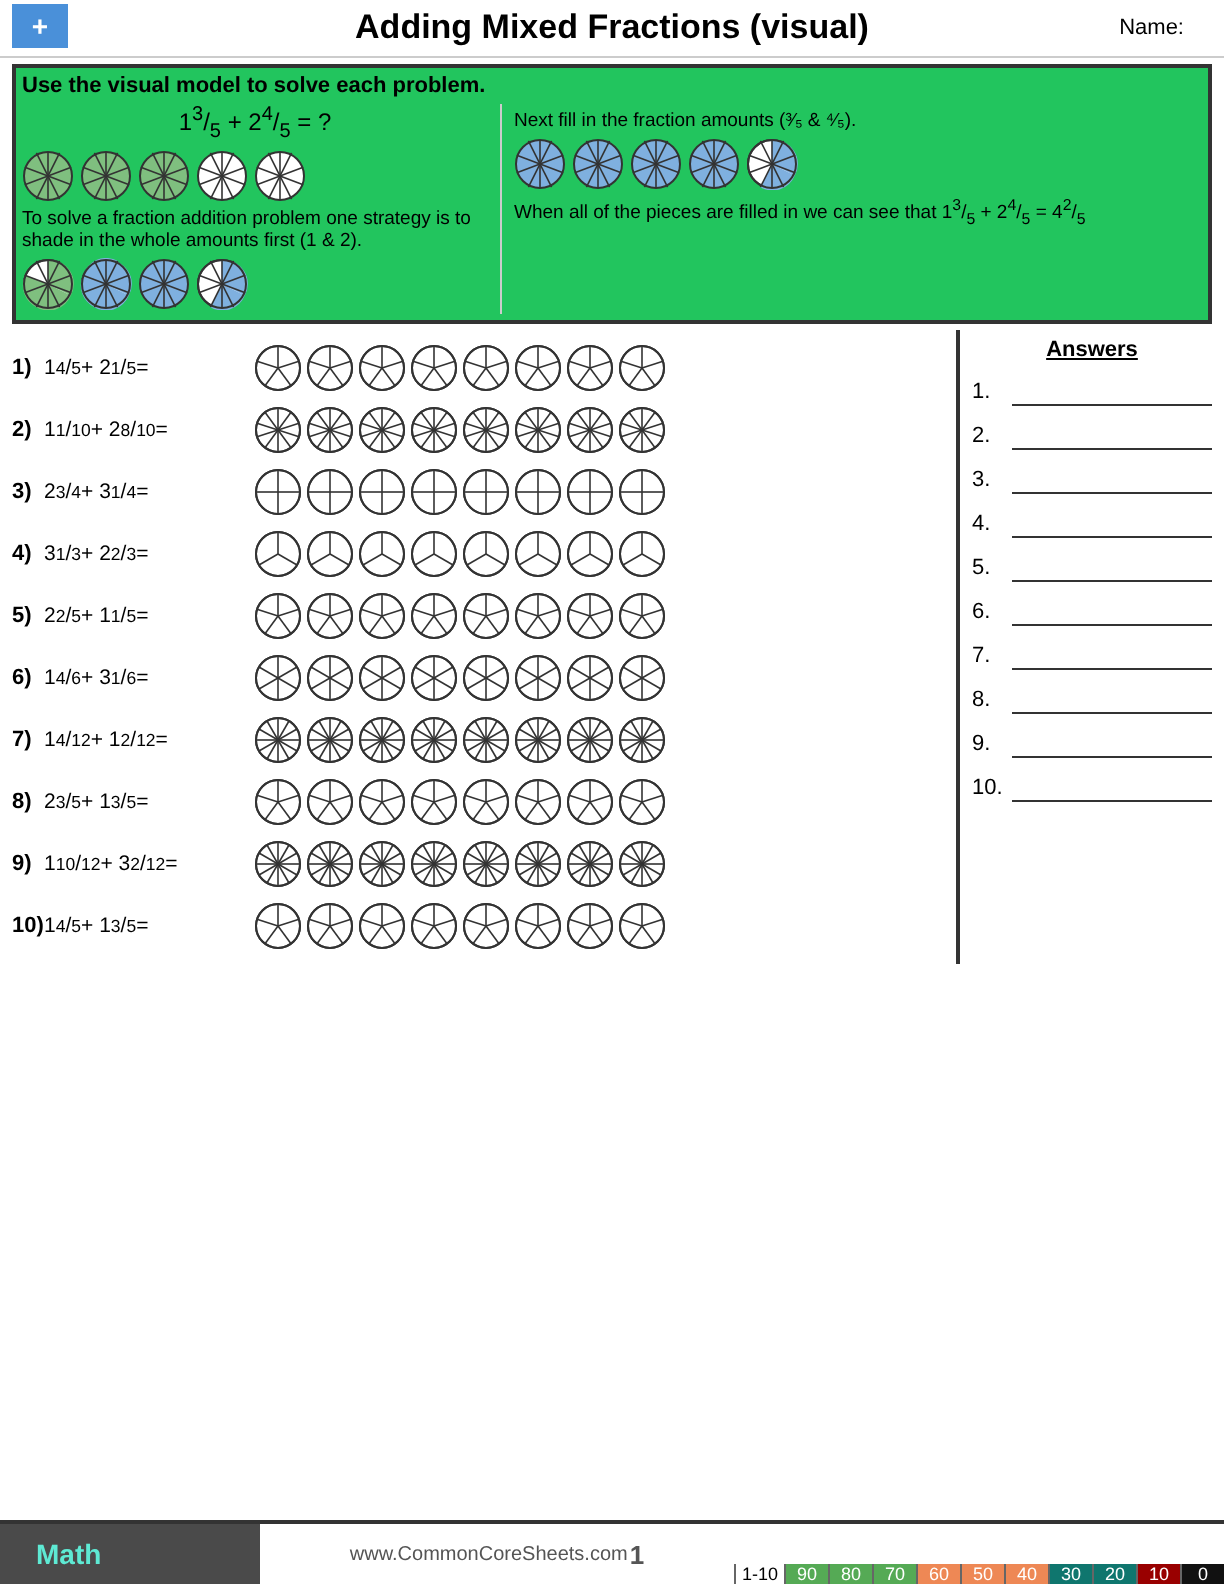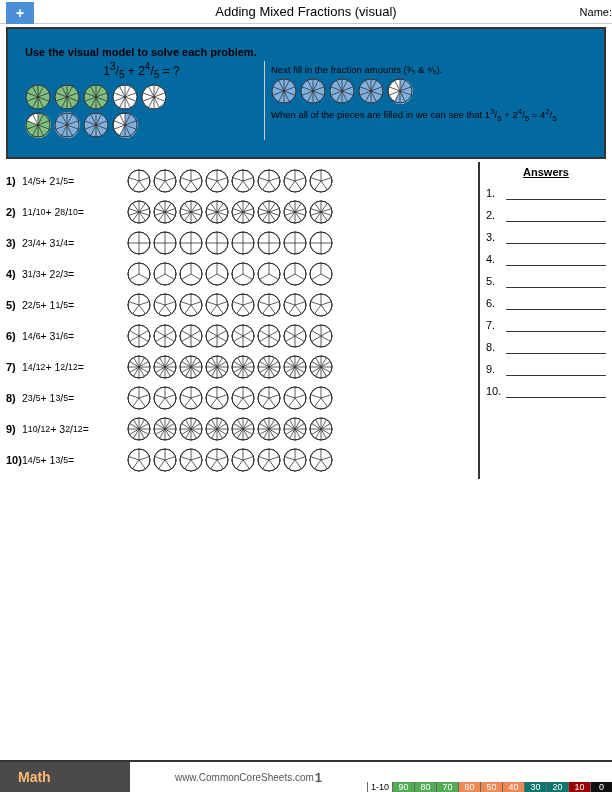--- a/index.html
+++ b/index.html
@@ -31,35 +31,35 @@
       height: 22px;
       background: #4a90d9;
       display: flex;
       align-items: center;
       justify-content: center;
       color: white;
       font-weight: bold;
       font-size: 14px;
     }
     .header-title {
-      font-size: 13px;
-      font-weight: normal;
+      font-size: 17px;
+      font-weight: bold;
     }
     .header-name {
       position: absolute;
-      right: 0;
+      right: 20px;
       font-size: 11px;
     }
 
     
     .instructions-box {
       border: 2px solid #333;
       margin: 3px 6px;
-      padding: 17px;
-      background: #0369a1;
+      padding: 3px;
+      background: #22c55e;
     }
     .instructions-title {
       font-weight: bold;
       font-size: 11px;
       margin-bottom: 3px;
     }
 
     .instructions-inner {
       display: flex;
       gap: 6px;
@@ -170,21 +170,21 @@
       bottom: 0;
       left: 0;
       right: 0;
       height: 32px;
       display: flex;
       align-items: stretch;
       border-top: 2px solid #333;
     }
     .footer-math {
       background: #4a4a4a;
-      color: #fdba74;
+      color: #5eead4;
       font-weight: bold;
       font-size: 14px;
       padding: 0 18px;
       display: flex;
       align-items: center;
       min-width: 130px;
     }
     .footer-center {
       flex: 1;
       display: flex;
@@ -271,20 +271,21 @@
         </svg>
         <svg class="pie" width="26" height="26">
           <circle cx="13" cy="13" r="12" fill="white" stroke="#333" stroke-width="1"></circle>
           <line x1="13" y1="1" x2="13" y2="25" stroke="#333" stroke-width="0.8"></line>
           <line x1="1.4" y1="8.6" x2="24.6" y2="17.4" stroke="#333" stroke-width="0.8"></line>
           <line x1="1.4" y1="17.4" x2="24.6" y2="8.6" stroke="#333" stroke-width="0.8"></line>
           <line x1="7.2" y1="1.4" x2="18.8" y2="24.6" stroke="#333" stroke-width="0.8"></line>
           <line x1="18.8" y1="1.4" x2="7.2" y2="24.6" stroke="#333" stroke-width="0.8"></line>
         </svg>
       </div>
+      <div class="instr-text">To solve a fraction addition problem one strategy is to shade in the whole amounts first (1 &amp; 2).</div>
 
       <div class="circles-row">
         <svg class="pie" width="26" height="26">
           <circle cx="13" cy="13" r="12" fill="white" stroke="#333" stroke-width="1"></circle>
 
           <path d="M13,13 L13,1 A12,12 0 0,1 24.4,18.8 Z" fill="#7fbf7f"></path>
           <path d="M13,13 L24.4,18.8 A12,12 0 0,1 7.2,24.6 Z" fill="#7fbf7f"></path>
           <path d="M13,13 L7.2,24.6 A12,12 0 0,1 1.6,8.6 Z" fill="#7fbf7f"></path>
           <line x1="13" y1="1" x2="13" y2="25" stroke="#333" stroke-width="0.8"></line>
           <line x1="1.4" y1="8.6" x2="24.6" y2="17.4" stroke="#333" stroke-width="0.8"></line>

